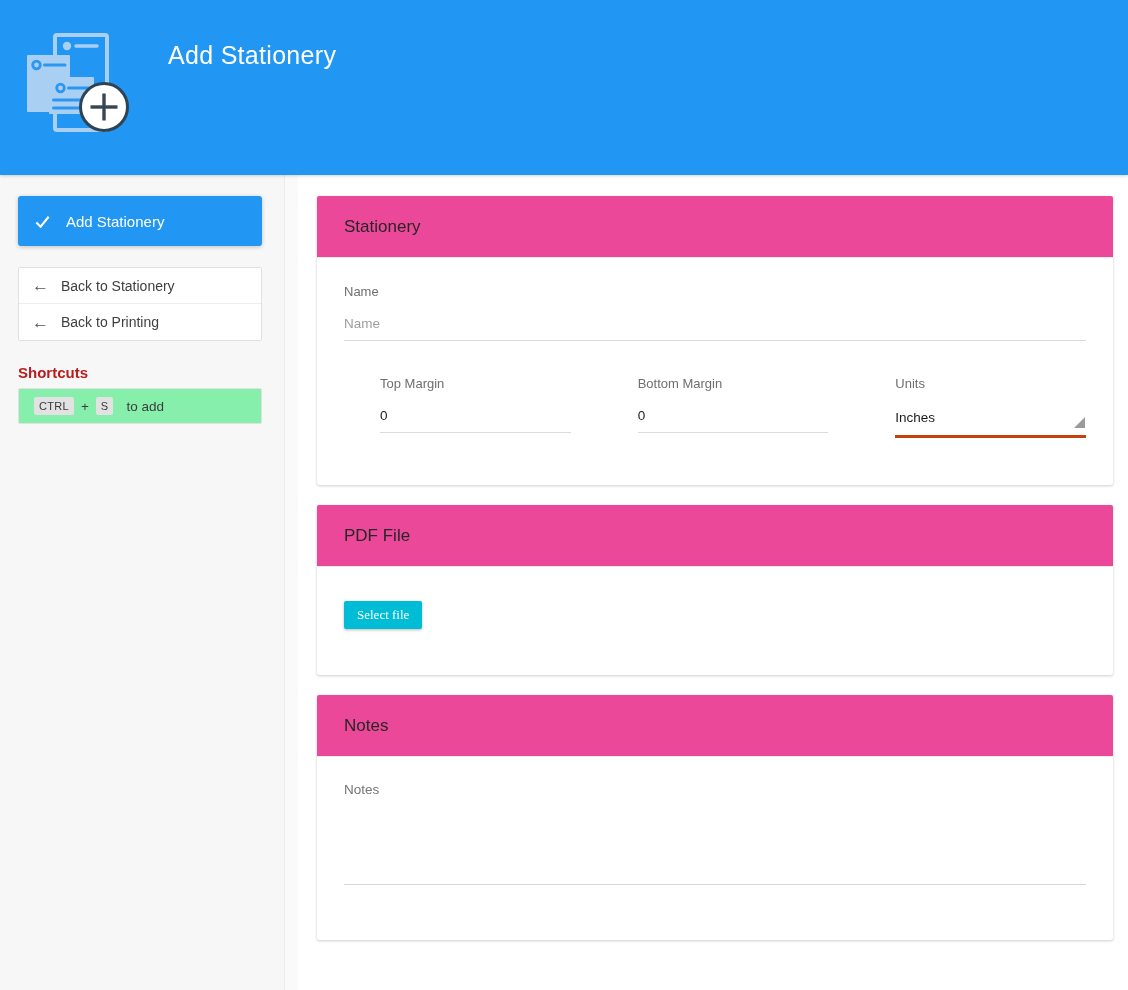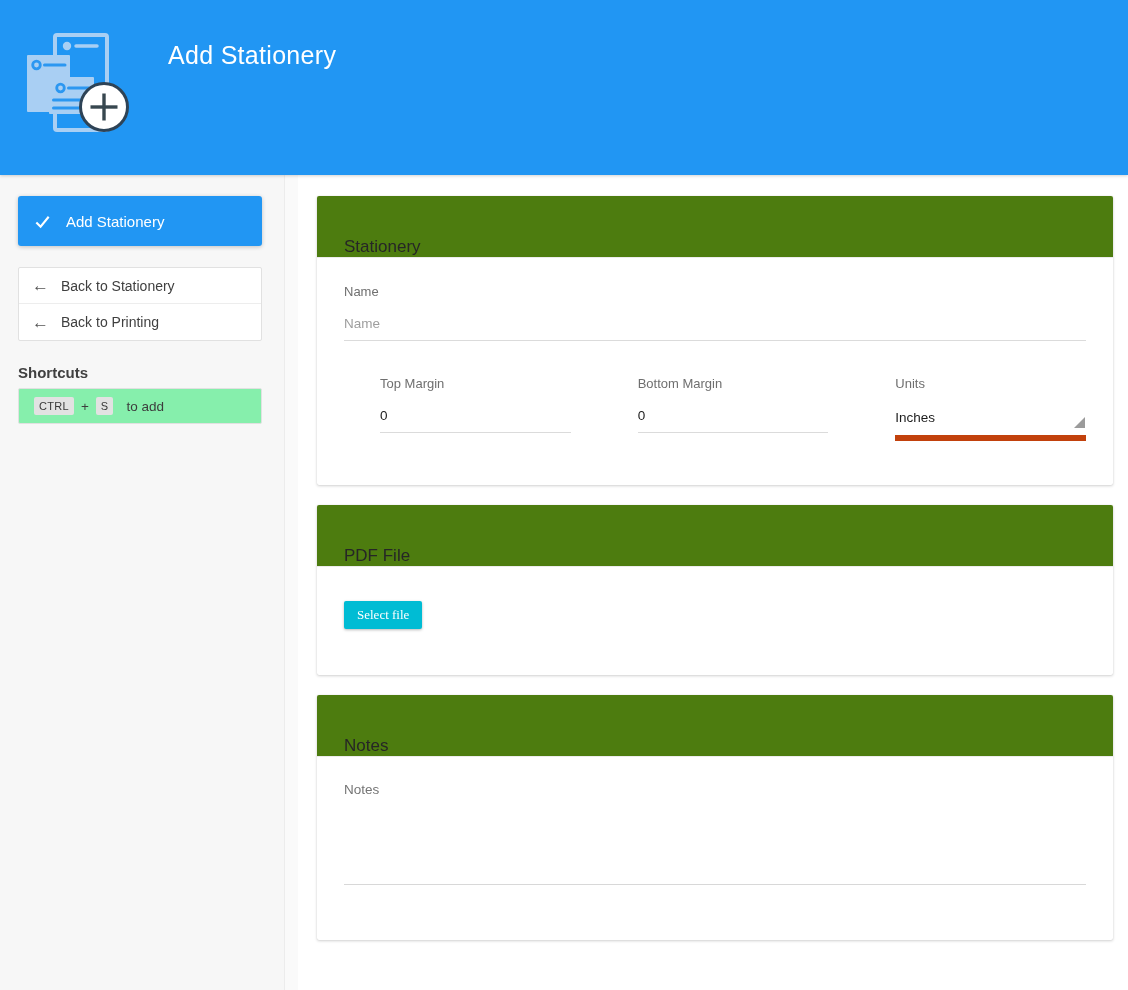--- a/index.html
+++ b/index.html
@@ -45,60 +45,60 @@
   .back-card {
     margin-top: 21px; width: 244px; background: #fff;
     border: 1px solid #E1E1E1; border-radius: 2px;
   }
   .back-item {
     height: 36px; display: flex; align-items: center; padding: 0 13px;
     font-size: 14px; color: #3f3f3f; cursor: pointer;
   }
   .back-item:first-child { border-bottom: 1px solid #EDEDED; }
   .back-arrow { font-size: 17px; color: #545454; margin-right: 12px; line-height: 1; }
-  .shortcuts-heading { margin: 23px 0 7px; font-size: 15px; font-weight: 700; color: #404040; }
+  .shortcuts-heading { margin: 23px 0 7px; font-size: 15px; font-weight: 700; color: #b91c1c; }
   .shortcuts-card {
     width: 244px; height: 36px; background: #86efac; border: 1px solid #E1E1E1; border-radius: 2px;
     display: flex; align-items: center; padding: 0 15px; font-size: 13.5px; color: #3d3d3d;
   }
   .shortcuts-card kbd {
     font-family: "Liberation Sans", sans-serif; font-size: 11px; color: #383838;
     background: #E2E2E2; border-radius: 2px; padding: 3px 5px; letter-spacing: 0.3px;
   }
   .shortcuts-card .plus { margin: 0 7px; }
   .shortcuts-card .suffix { margin-left: 13px; }
 
   
   .main { flex: 1; background: #ffffff; padding: 21px 15px 0 19px; overflow: hidden; }
   .card {
     width: 796px; background: #fff; border-radius: 2px; margin-bottom: 20px;
     box-shadow: 0 0 1px rgba(0,0,0,0.14), 0 1px 3px rgba(0,0,0,0.18);
     overflow: hidden;
   }
   .card-header {
-    height: 62px; background: #4d7c0f; border-bottom: 1px solid #ECECEC;
-    display: flex; align-items: flex-end; padding: 0 27px;
+    height: 62px; background: #ec4899; border-bottom: 1px solid #ECECEC;
+    display: flex; align-items: center; padding: 0 27px;
     font-size: 17px; color: #262626;
   }
   .card-stationery { height: 289px; }
   .card-pdf { height: 170px; }
   .card-notes { height: 245px; }
   .card-body { padding: 26px 27px 0; }
 
   .field-label { display: block; font-size: 13px; color: #6f6f6f; line-height: 15px; }
   .mat-input {
     display: block; width: 100%; border: none; outline: none; background: transparent;
     border-bottom: 1px solid #DBDBDB; padding: 17px 0 9px;
     font-family: "Liberation Sans", sans-serif; font-size: 13.5px; color: #1c1c1c;
   }
   .mat-input::placeholder { color: #9E9E9E; opacity: 1; }
   .field-row { display: flex; gap: 31px; margin-top: 35px; }
   .field-col { flex: 1; min-width: 0; margin-left: 36px; }
   .mat-select {
-    position: relative; border-bottom: 6px solid #c2410c;
+    position: relative; border-bottom: 3px solid #c2410c;
     padding: 17px 0 9px; cursor: pointer;
   }
   .select-value { font-size: 13.5px; color: #1c1c1c; }
   .select-corner {
     position: absolute; right: 1px; bottom: 7px; width: 0; height: 0;
     border-bottom: 11px solid #9b9b9b; border-left: 11px solid transparent;
   }
 
   .select-file-btn {
     margin-top: 4px; height: 28px; padding: 0 13px; border: none; border-radius: 2px;

